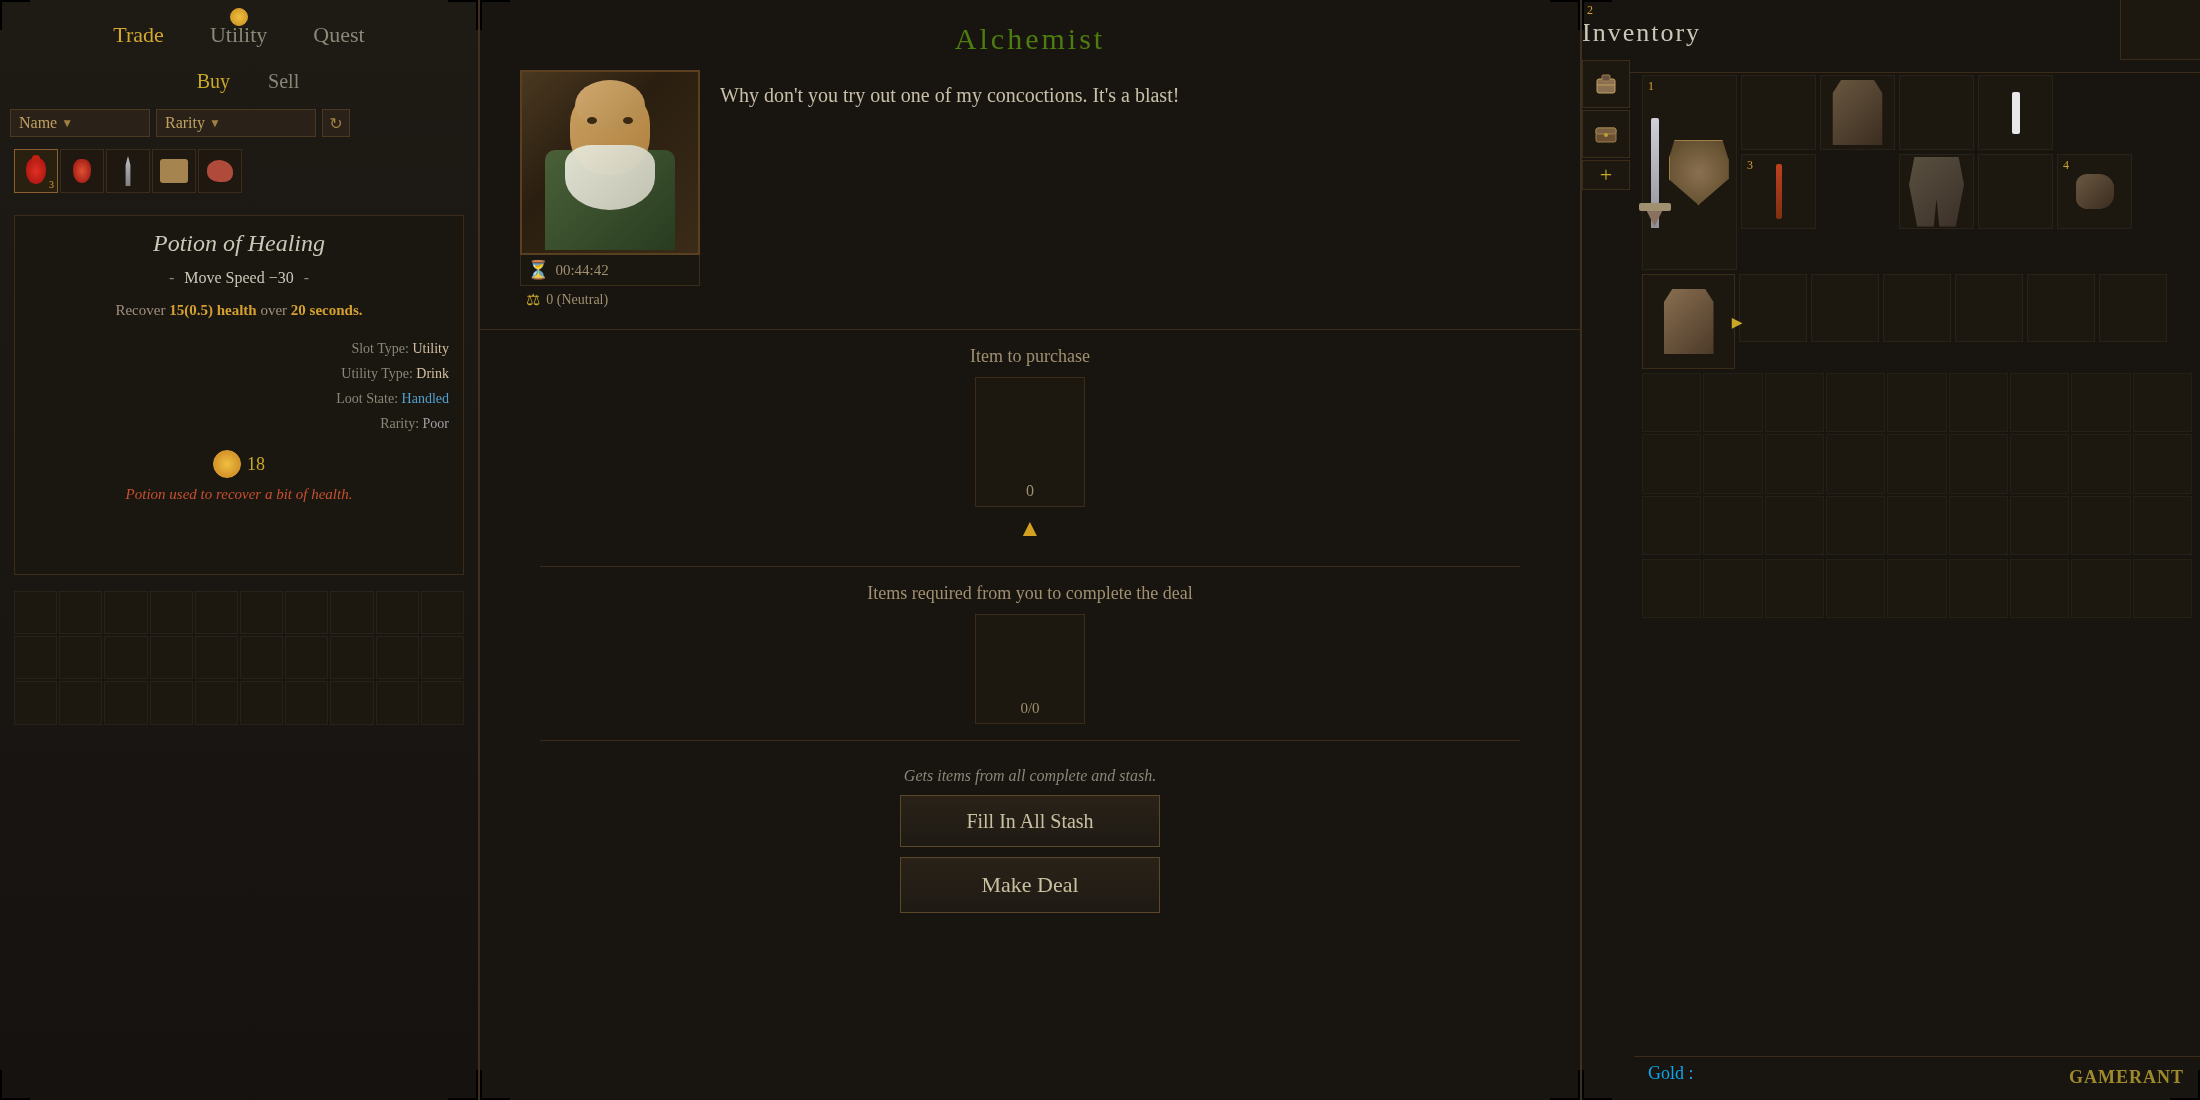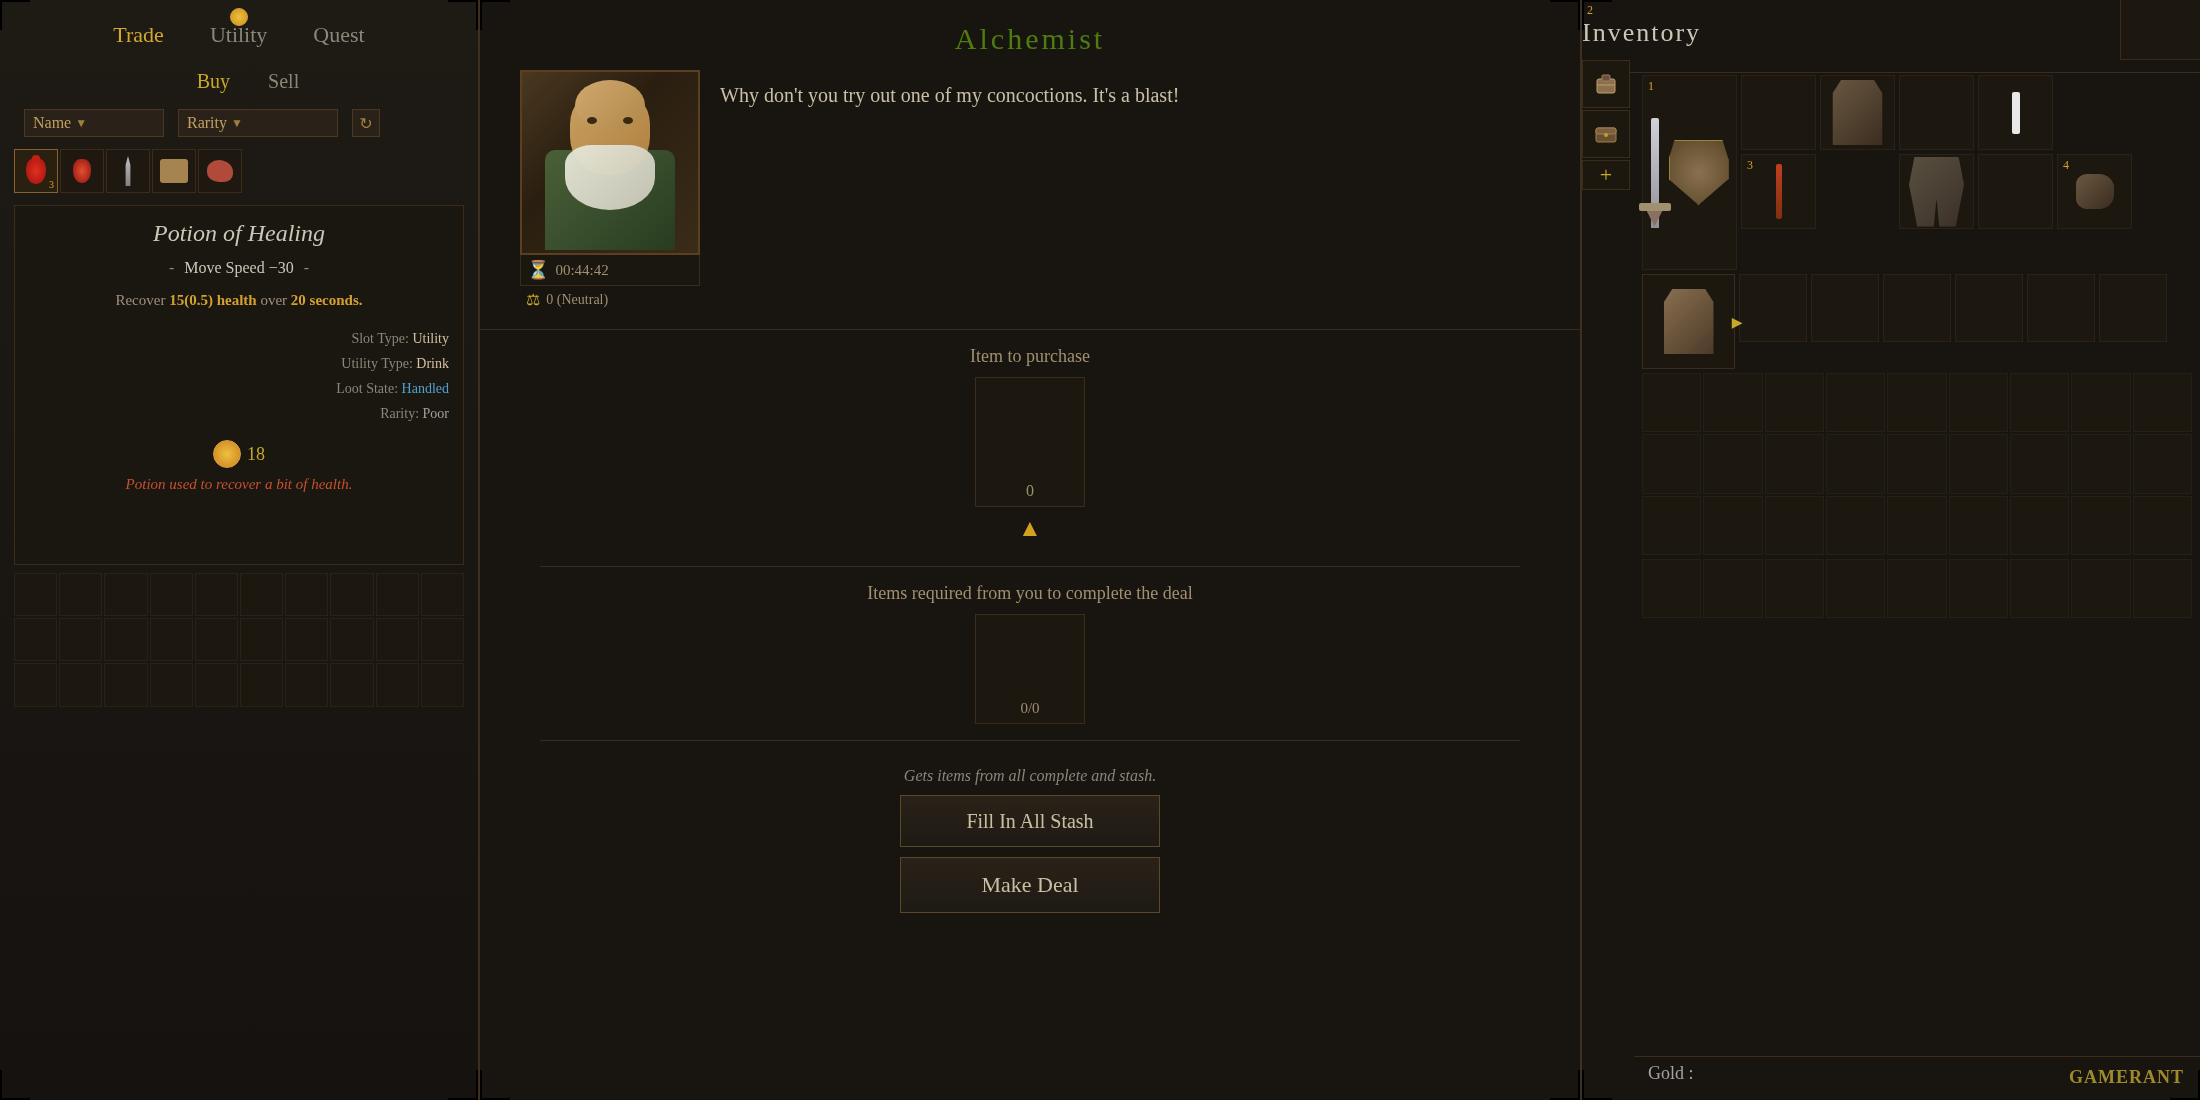--- a/index.html
+++ b/index.html
@@ -63,22 +63,22 @@
       cursor: pointer;
       margin-left: 18px;
     }
     .buy-sell-tab.active { color: #c8a828; }
     .buy-sell-tab.inactive { color: #888878; }
 
     
     .filter-row {
       display: flex;
       align-items: center;
-      gap: 14px;
-      padding: 6px 24px;
+      gap: 6px;
+      padding: 6px 10px;
     }
     .filter-dropdown {
       background: #2a2218;
       border: 1px solid #4a3820;
       color: #c0a060;
       font-size: 16px;
       padding: 4px 8px;
       display: flex;
       align-items: center;
       gap: 4px;
@@ -119,21 +119,21 @@
       color: #d4a030;
     }
     .potion-red { width: 20px; height: 26px; background: radial-gradient(ellipse, #e03020, #a01010); border-radius: 40% 40% 50% 50%; }
     .potion-red::before { content: ''; display: block; width: 8px; height: 6px; background: #c02010; border-radius: 50% 50% 0 0; margin: -3px auto 0; }
     .dagger-icon { width: 8px; height: 30px; background: linear-gradient(to bottom, #c0c0c0, #808080); clip-path: polygon(50% 0%, 80% 30%, 80% 100%, 20% 100%, 20% 30%); }
     .scroll-icon { width: 28px; height: 24px; background: #c8a060; border-radius: 3px; opacity: 0.8; }
     .meat-icon { width: 26px; height: 22px; background: #c05040; border-radius: 50% 60% 40% 50%; opacity: 0.9; }
 
     
     .item-detail {
-      margin: 6px 14px;
+      margin: 16px 14px;
       background: #1a1610;
       border: 1px solid #3a2c18;
       padding: 14px;
       min-height: 360px;
     }
     .item-name {
       text-align: center;
       color: #c8c8b8;
       font-size: 24px;
       margin-bottom: 12px;
@@ -407,21 +407,21 @@
       position: absolute;
       bottom: 10px;
       left: 52px;
       right: 0;
       display: flex;
       align-items: center;
       gap: 10px;
       padding: 6px 14px;
       border-top: 1px solid #3a2c18;
     }
-    .gold-label { color: #a3a3a3; font-size: 18px; }
+    .gold-label { color: #0ea5e9; font-size: 18px; }
 
     
     .gamerant-watermark {
       position: absolute;
       bottom: 12px;
       right: 16px;
       color: #c0a830;
       font-size: 18px;
       font-weight: bold;
       letter-spacing: 1px;

